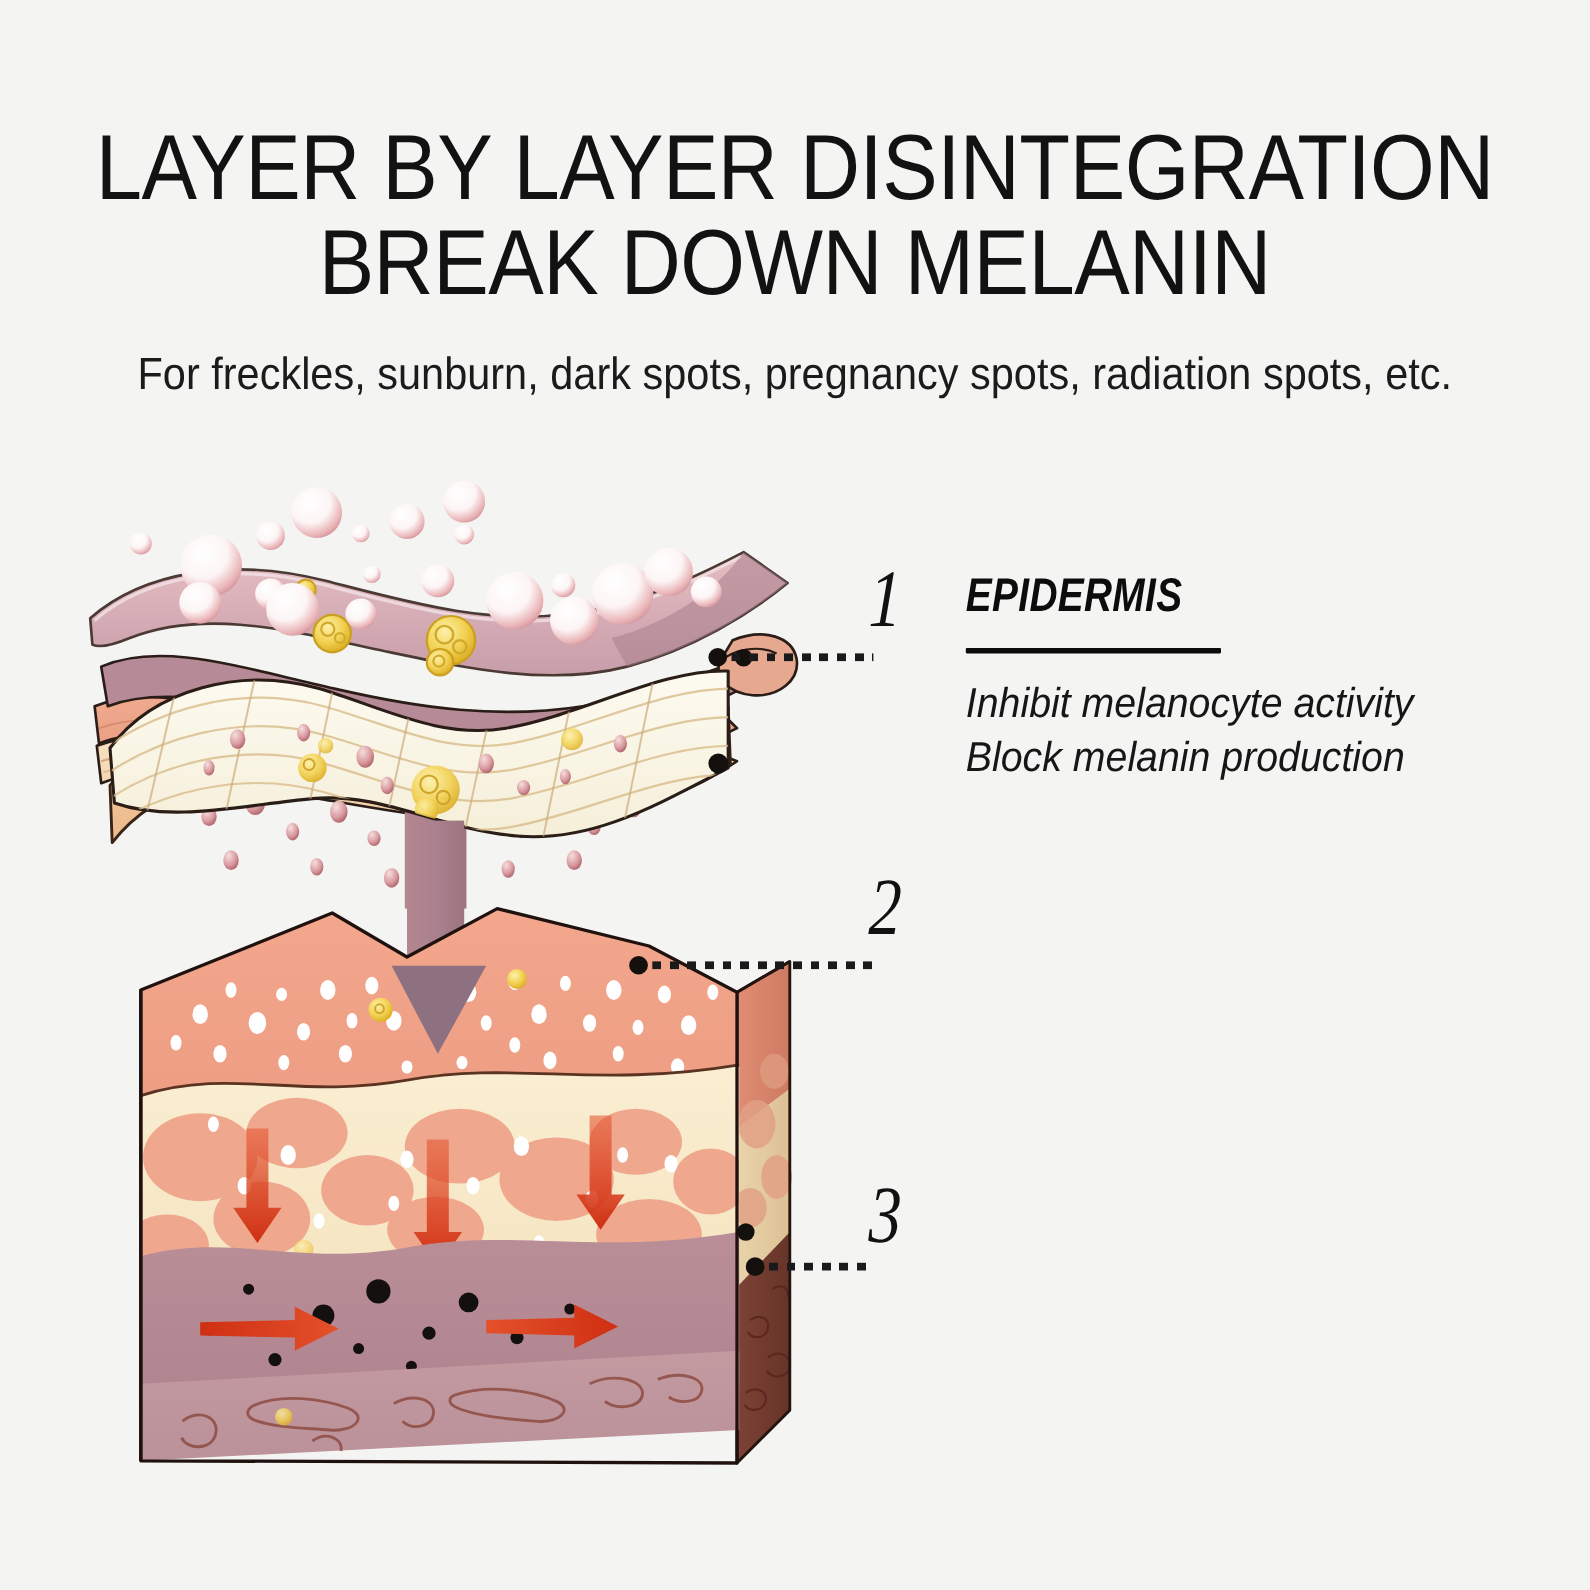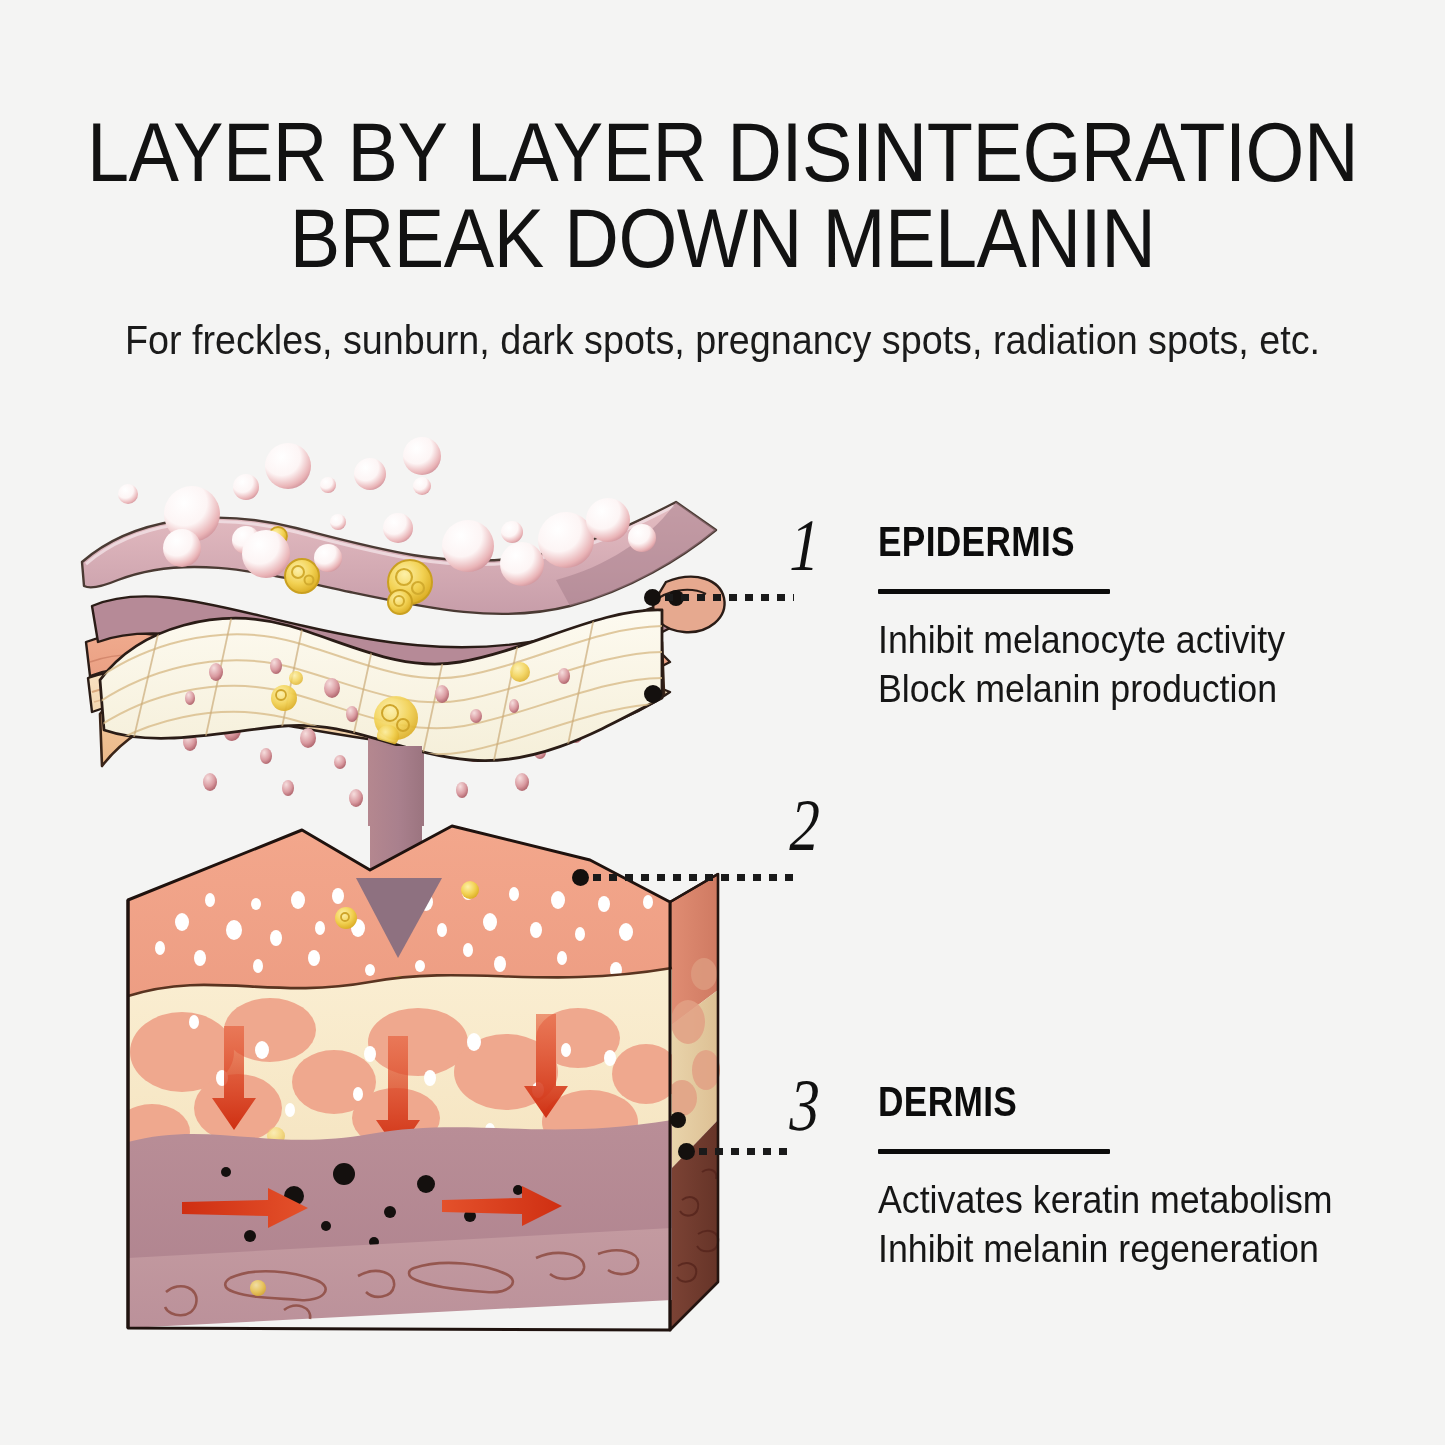--- a/index.html
+++ b/index.html
@@ -38,21 +38,21 @@
   .entry{position:relative;margin-bottom:48px;}
   .entry-num{
     position:absolute;left:0;top:-12px;
     font-family:"Liberation Serif","DejaVu Serif",serif;
     font-size:74px;line-height:1;
     font-style:italic;font-weight:300;
     color:#111;
     transform:scaleX(0.8) skewX(-2deg);
     transform-origin:0 50%;
   }
-  .entry-body{margin-left:88px;}
+  .entry-body{margin-left:88px;font-style:italic;}
   .entry-head{
     font-family:"Liberation Sans Narrow","Liberation Sans",sans-serif;
     font-weight:700;
     font-size:43px;line-height:1;
     letter-spacing:0.4px;
     color:#0c0c0c;
     transform:scaleX(0.82);
     transform-origin:0 50%;
   }
   .entry-rule{
@@ -514,22 +514,16 @@
         <div class="entry-line">Block melanin production</div>
       </div>
     </div>
 
     <div class="entry" style="height:232px;">
       <div class="entry-num">2</div>
     </div>
 
     <div class="entry" style="height:232px;">
       <div class="entry-num">3</div>
-      <div class="entry-body">
-        <div class="entry-head">DERMIS</div>
-        <div class="entry-rule"></div>
-        <div class="entry-line">Activates keratin metabolism</div>
-        <div class="entry-line">Inhibit melanin regeneration</div>
-      </div>
     </div>
 
   </div>
 </div>
 
 </body></html>

